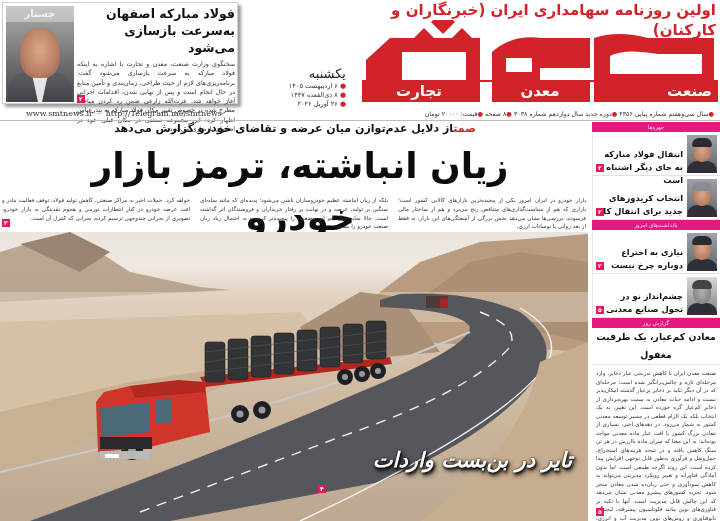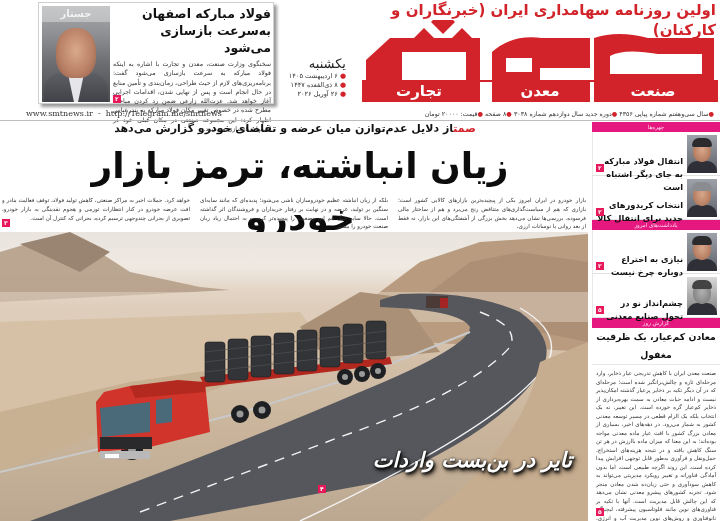--- a/index.html
+++ b/index.html
@@ -6,21 +6,20 @@
   html, body { width: 720px; height: 521px; overflow: hidden; background: #ffffff; }
   body { font-family: "DejaVu Sans", sans-serif; color: #111; position: relative; }
 
   
   .masthead { position: absolute; left: 0; top: 0; width: 720px; height: 108px; }
 
   .teaser-box {
     position: absolute; left: 2px; top: 2px; width: 236px; height: 102px;
     background: #fff; border: 1px solid #cfcfcf;
     box-shadow: 3px 3px 3px #9a9a9a;
-    margin-left: 36px;
   }
   .teaser-photo {
     position: absolute; left: 3px; top: 3px; width: 68px; height: 96px;
     background: linear-gradient(180deg, #a9aaad 0%, #8e8f92 30%, #6c6d70 60%, #4a4b4f 100%);
     overflow: hidden;
   }
   .teaser-photo .tag {
     position: absolute; left: 0; top: 0; width: 68px; height: 16px;
     background: rgba(255,255,255,0.35); color: #f2f2f2; font-size: 10px; font-weight: bold;
     text-align: center; line-height: 16px; font-family: "DejaVu Sans", sans-serif;
@@ -50,21 +49,21 @@
   }
   .page-badge {
     display: inline-block; background: #e8195a; color: #fff; font-size: 6px; line-height: 8px;
     padding: 0 2px; font-weight: bold; vertical-align: middle;
   }
   .teaser-badge { position: absolute; left: 74px; top: 92px; }
 
   .dateblock {
     position: absolute; left: 260px; top: 56px; width: 86px; direction: rtl; text-align: right;
   }
-  .dateblock .day { font-size: 13px; color: #222; line-height: 16px; font-family: "DejaVu Serif", serif; }
+  .dateblock .day { font-size: 13px; color: #222; line-height: 16px; font-family: "DejaVu Serif", serif; margin-top: 10px; }
   .dateblock .line { font-size: 6.6px; line-height: 9px; color: #333; }
   .dateblock .dot { color: #d2232a; font-size: 7px; margin-left: 2px; }
 
   .logo-area { position: absolute; left: 360px; top: 0; width: 360px; height: 108px; }
   .logo-slogan {
     position: absolute; right: 4px; top: 0; width: 340px; direction: rtl; text-align: right;
     color: #d2232a; font-size: 15px; font-weight: bold; line-height: 20px;
     font-family: "DejaVu Sans", sans-serif; letter-spacing: -0.2px;
   }
   .logo-mark { position: absolute; left: 2px; top: 20px; width: 356px; height: 82px; }
@@ -139,21 +138,21 @@
   }
   .side-item .thumb .hair {
     position: absolute; left: 5px; top: 3px; width: 20px; height: 9px; border-radius: 10px 10px 3px 3px;
     background: #2b2b2e;
   }
   .side-item .thumb .body {
     position: absolute; left: 0; top: 26px; width: 30px; height: 14px; border-radius: 10px 10px 0 0;
     background: #2f3037;
   }
   .side-item .title {
-    position: absolute; right: 37px; top: 23px; width: 86px; direction: rtl; text-align: right;
+    position: absolute; right: 37px; top: 16px; width: 86px; direction: rtl; text-align: right;
     font-size: 8.3px; font-weight: bold; line-height: 13px; color: #111;
   }
   .side-item .badge { position: absolute; left: 3px; bottom: 3px; }
 
   .report-title {
     direction: rtl; text-align: center; font-size: 9.3px; font-weight: bold; line-height: 18px;
     color: #111; border-bottom: 1px solid #e8e8e8;
   }
   .report-body {
     direction: rtl; text-align: justify; font-size: 5.5px; line-height: 8.5px; color: #333;
@@ -203,21 +202,21 @@
 
       <path d="M232 82 L232 18 Q256 10 286 18 L352 18 L352 82 Z" fill="#d2232a"></path>
       <path d="M248 36 Q262 28 296 34 L340 34 L340 54 L248 54 Z" fill="#fff"></path>
 
       <rect x="0" y="60" width="356" height="22" fill="#d2232a"></rect>
       <rect x="118" y="62" width="12" height="20" fill="#fff"></rect>
       <rect x="228" y="62" width="4" height="20" fill="#fff"></rect>
     </svg>
     <div class="logo-sub" style="left:4px;width:110px;">تجارت</div>
     <div class="logo-sub" style="left:132px;width:96px;">معدن</div>
-    <div class="logo-sub" style="left:234px;width:118px;">صنعت</div>
+    <div class="logo-sub" style="left:234px;width:118px;text-align:right;">صنعت</div>
   </div>
 
   <div class="issue-line">
     <span class="dot">●</span><span>سال سی‌وهفتم شماره پیاپی ۴۳۵۶</span>
     <span class="dot">●</span><span>دوره جدید سال دوازدهم شماره ۳۰۳۸</span>
     <span class="dot">●</span><span>۸ صفحه</span>
     <span class="dot">●</span><span>قیمت: ۲۰۰۰۰ تومان</span>
   </div>
   <div class="web-line">
     <span>www.smtnews.ir</span>

